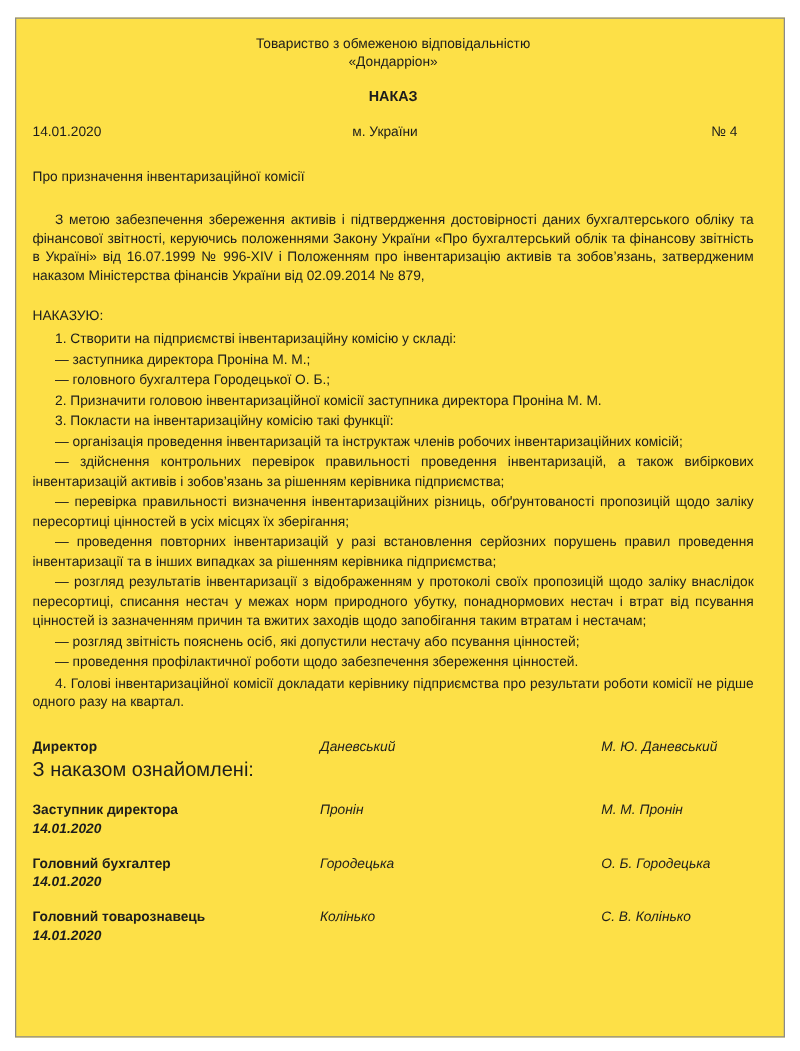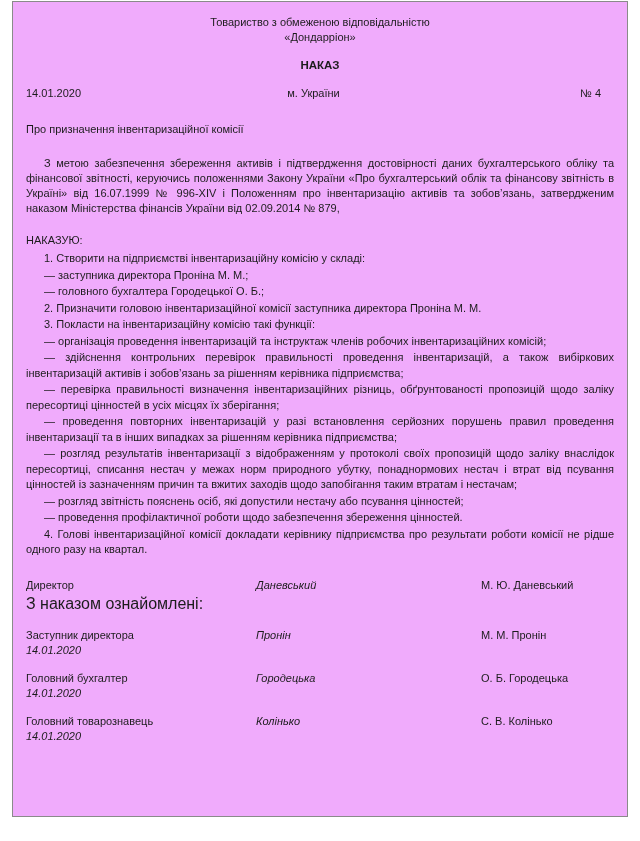--- a/index.html
+++ b/index.html
@@ -8,26 +8,26 @@
     padding: 0;
     width: 640px;
     height: 841px;
     background: #ffffff;
     font-family: "Liberation Sans", sans-serif;
     color: #1c1c1c;
   }
   .page {
     position: absolute;
     left: 12px;
-    top: 1px;
+    top: 14px;
     width: 616px;
     height: 816px;
     border: 1px solid #8a8a8a;
-    background: #f0abfc;
-    padding: 13px 13px 0 13px;
+    background: #fde047;
+    padding: 13px 24px 0 13px;
     overflow: hidden;
   }
   .company-header {
     text-align: center;
     font-size: 11px;
     line-height: 15px;
   }
   .doc-type {
     text-align: center;
     font-weight: bold;
@@ -75,23 +75,23 @@
     line-height: 15px;
     margin-top: 13px;
   }
   .sig-row.director { margin-top: 20px; }
   .sig-row.first-ack { margin-top: 17px; }
   .ack-label {
     margin-top: 3px;
     font-size: 16px;
     line-height: 15px;
   }
-  .sig-left  { width: 230px; }
+  .sig-left  { width: 230px; font-weight: bold; }
   .sig-mid   { width: 225px; font-style: italic; }
-  .sig-right { flex: 1; }
+  .sig-right { flex: 1; font-style: italic; }
   .sig-date  { font-style: italic; }
 </style>
 </head>
 <body>
 
 <div class="page">
 
   <div class="company-header">
     <div>Товариство з обмеженою відповідальністю</div>
     <div>«Дондарріон»</div>

